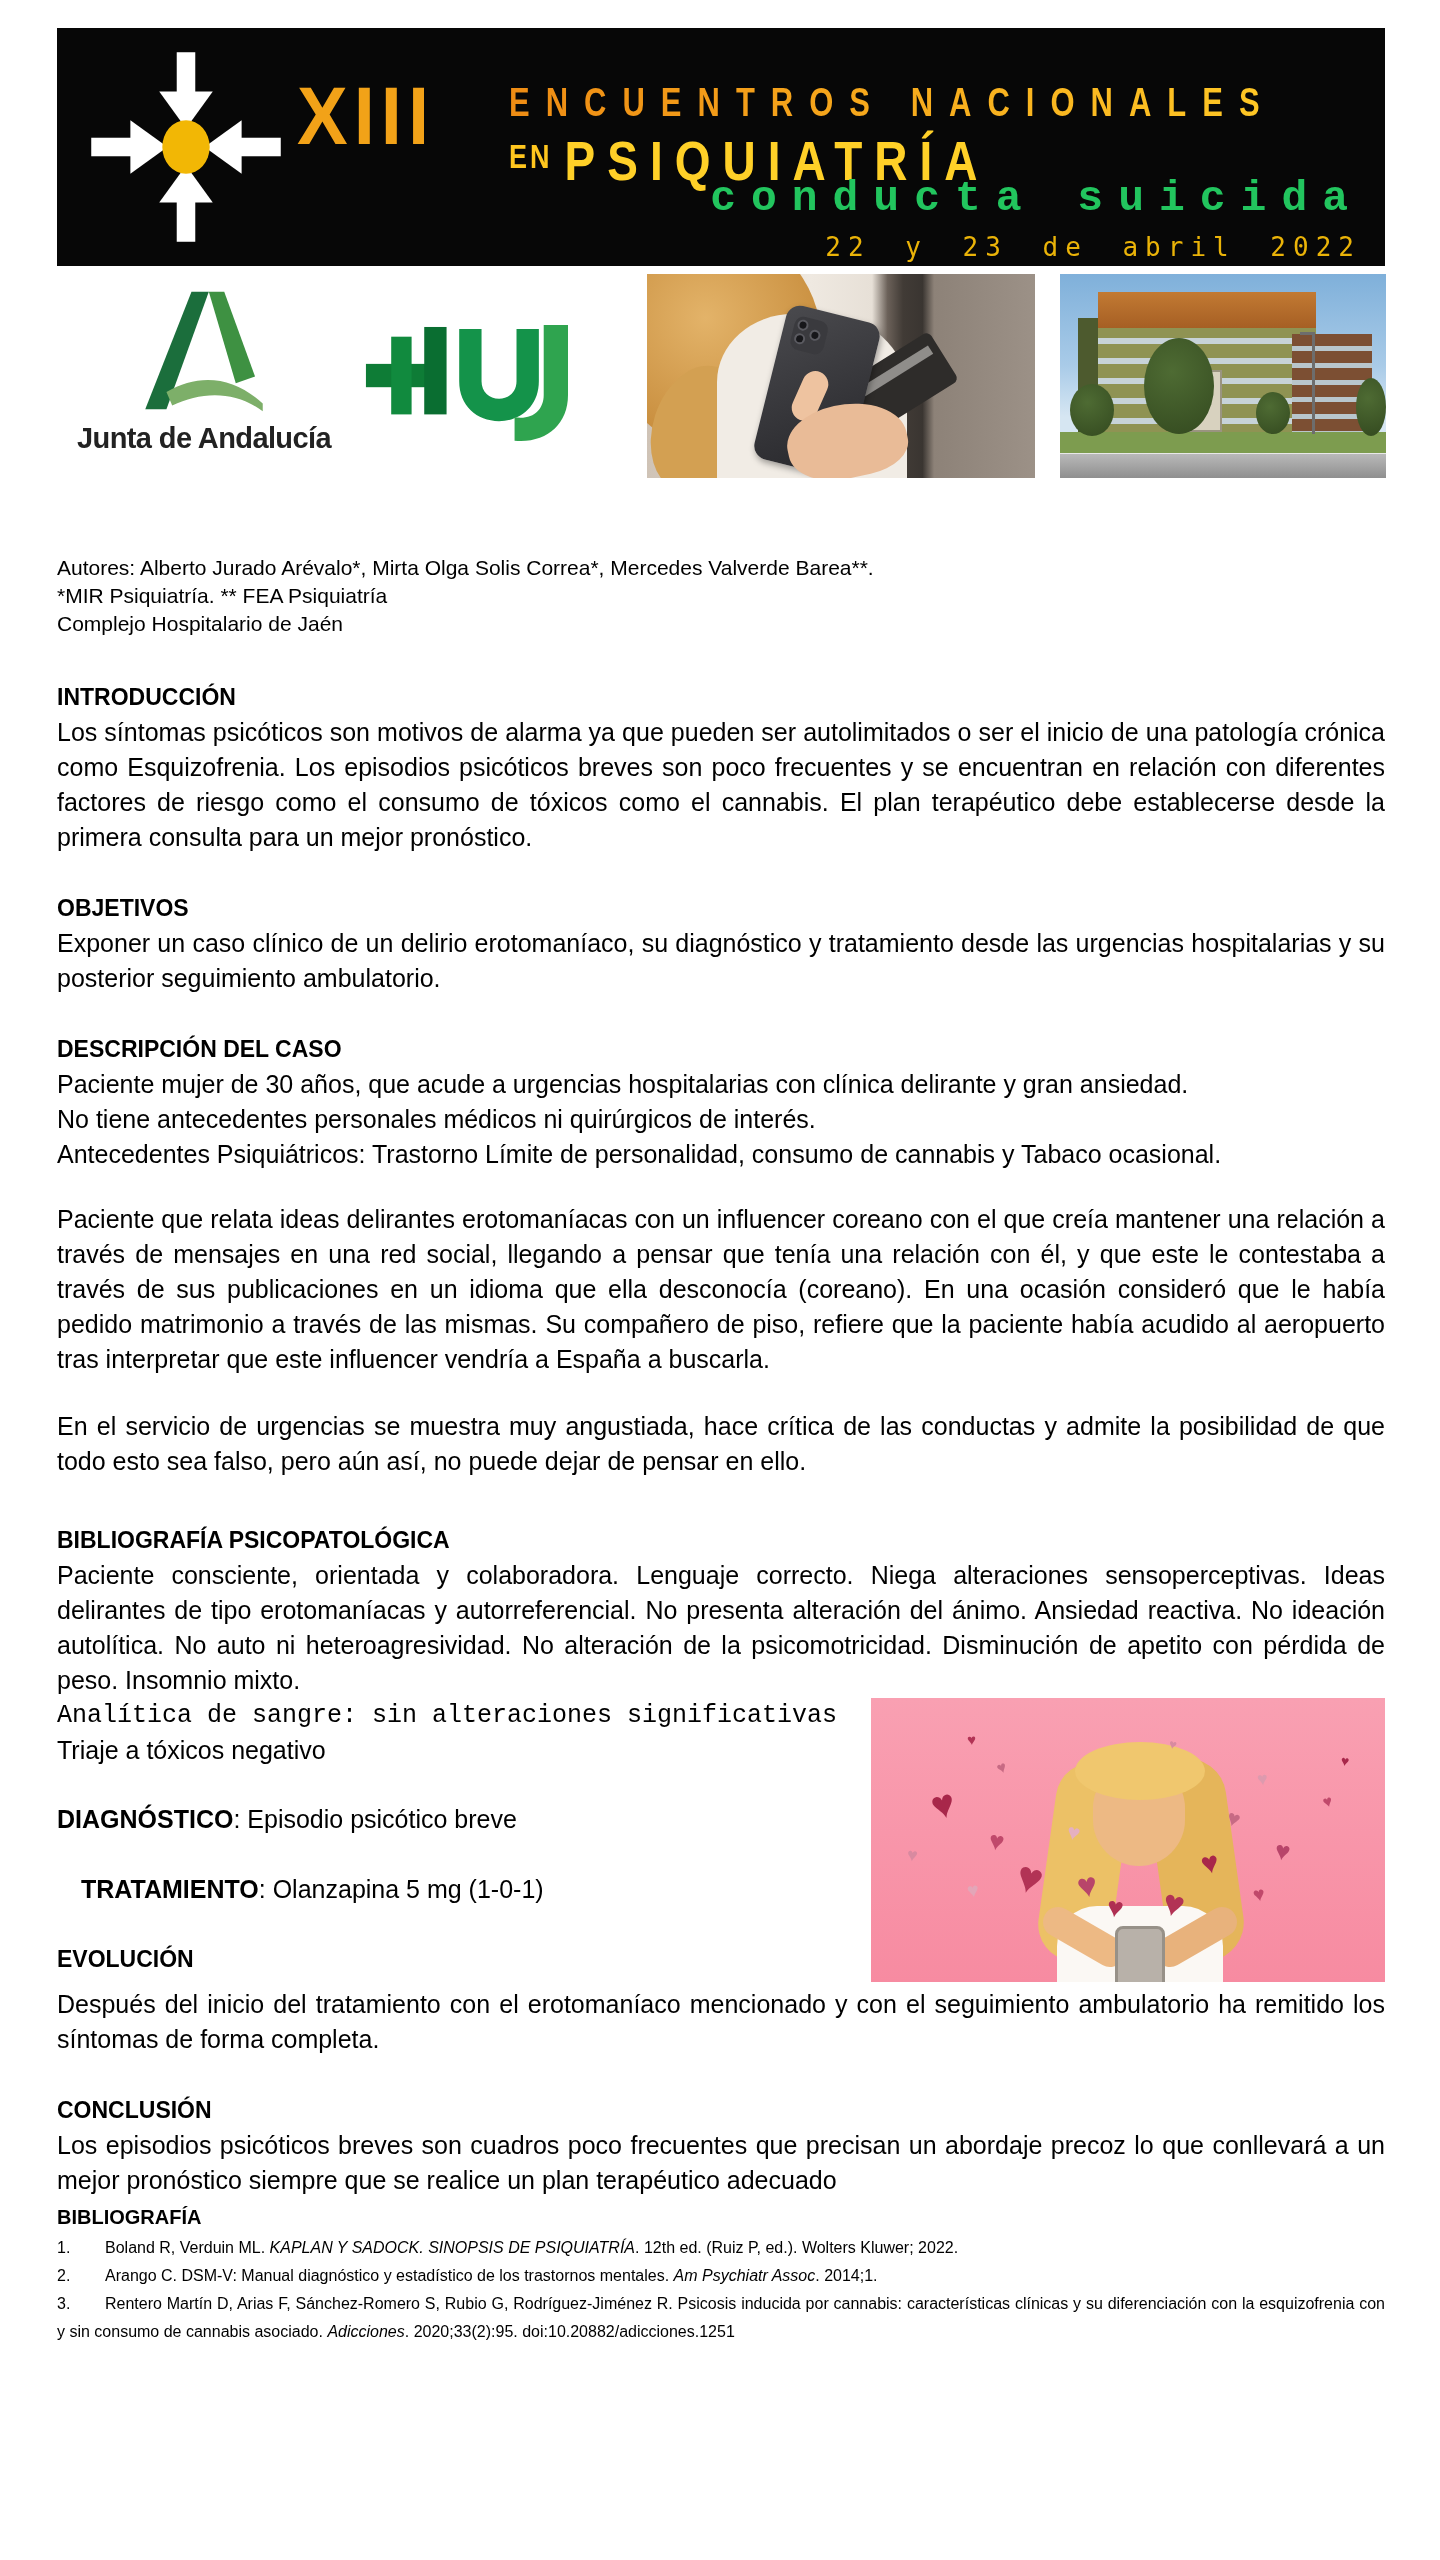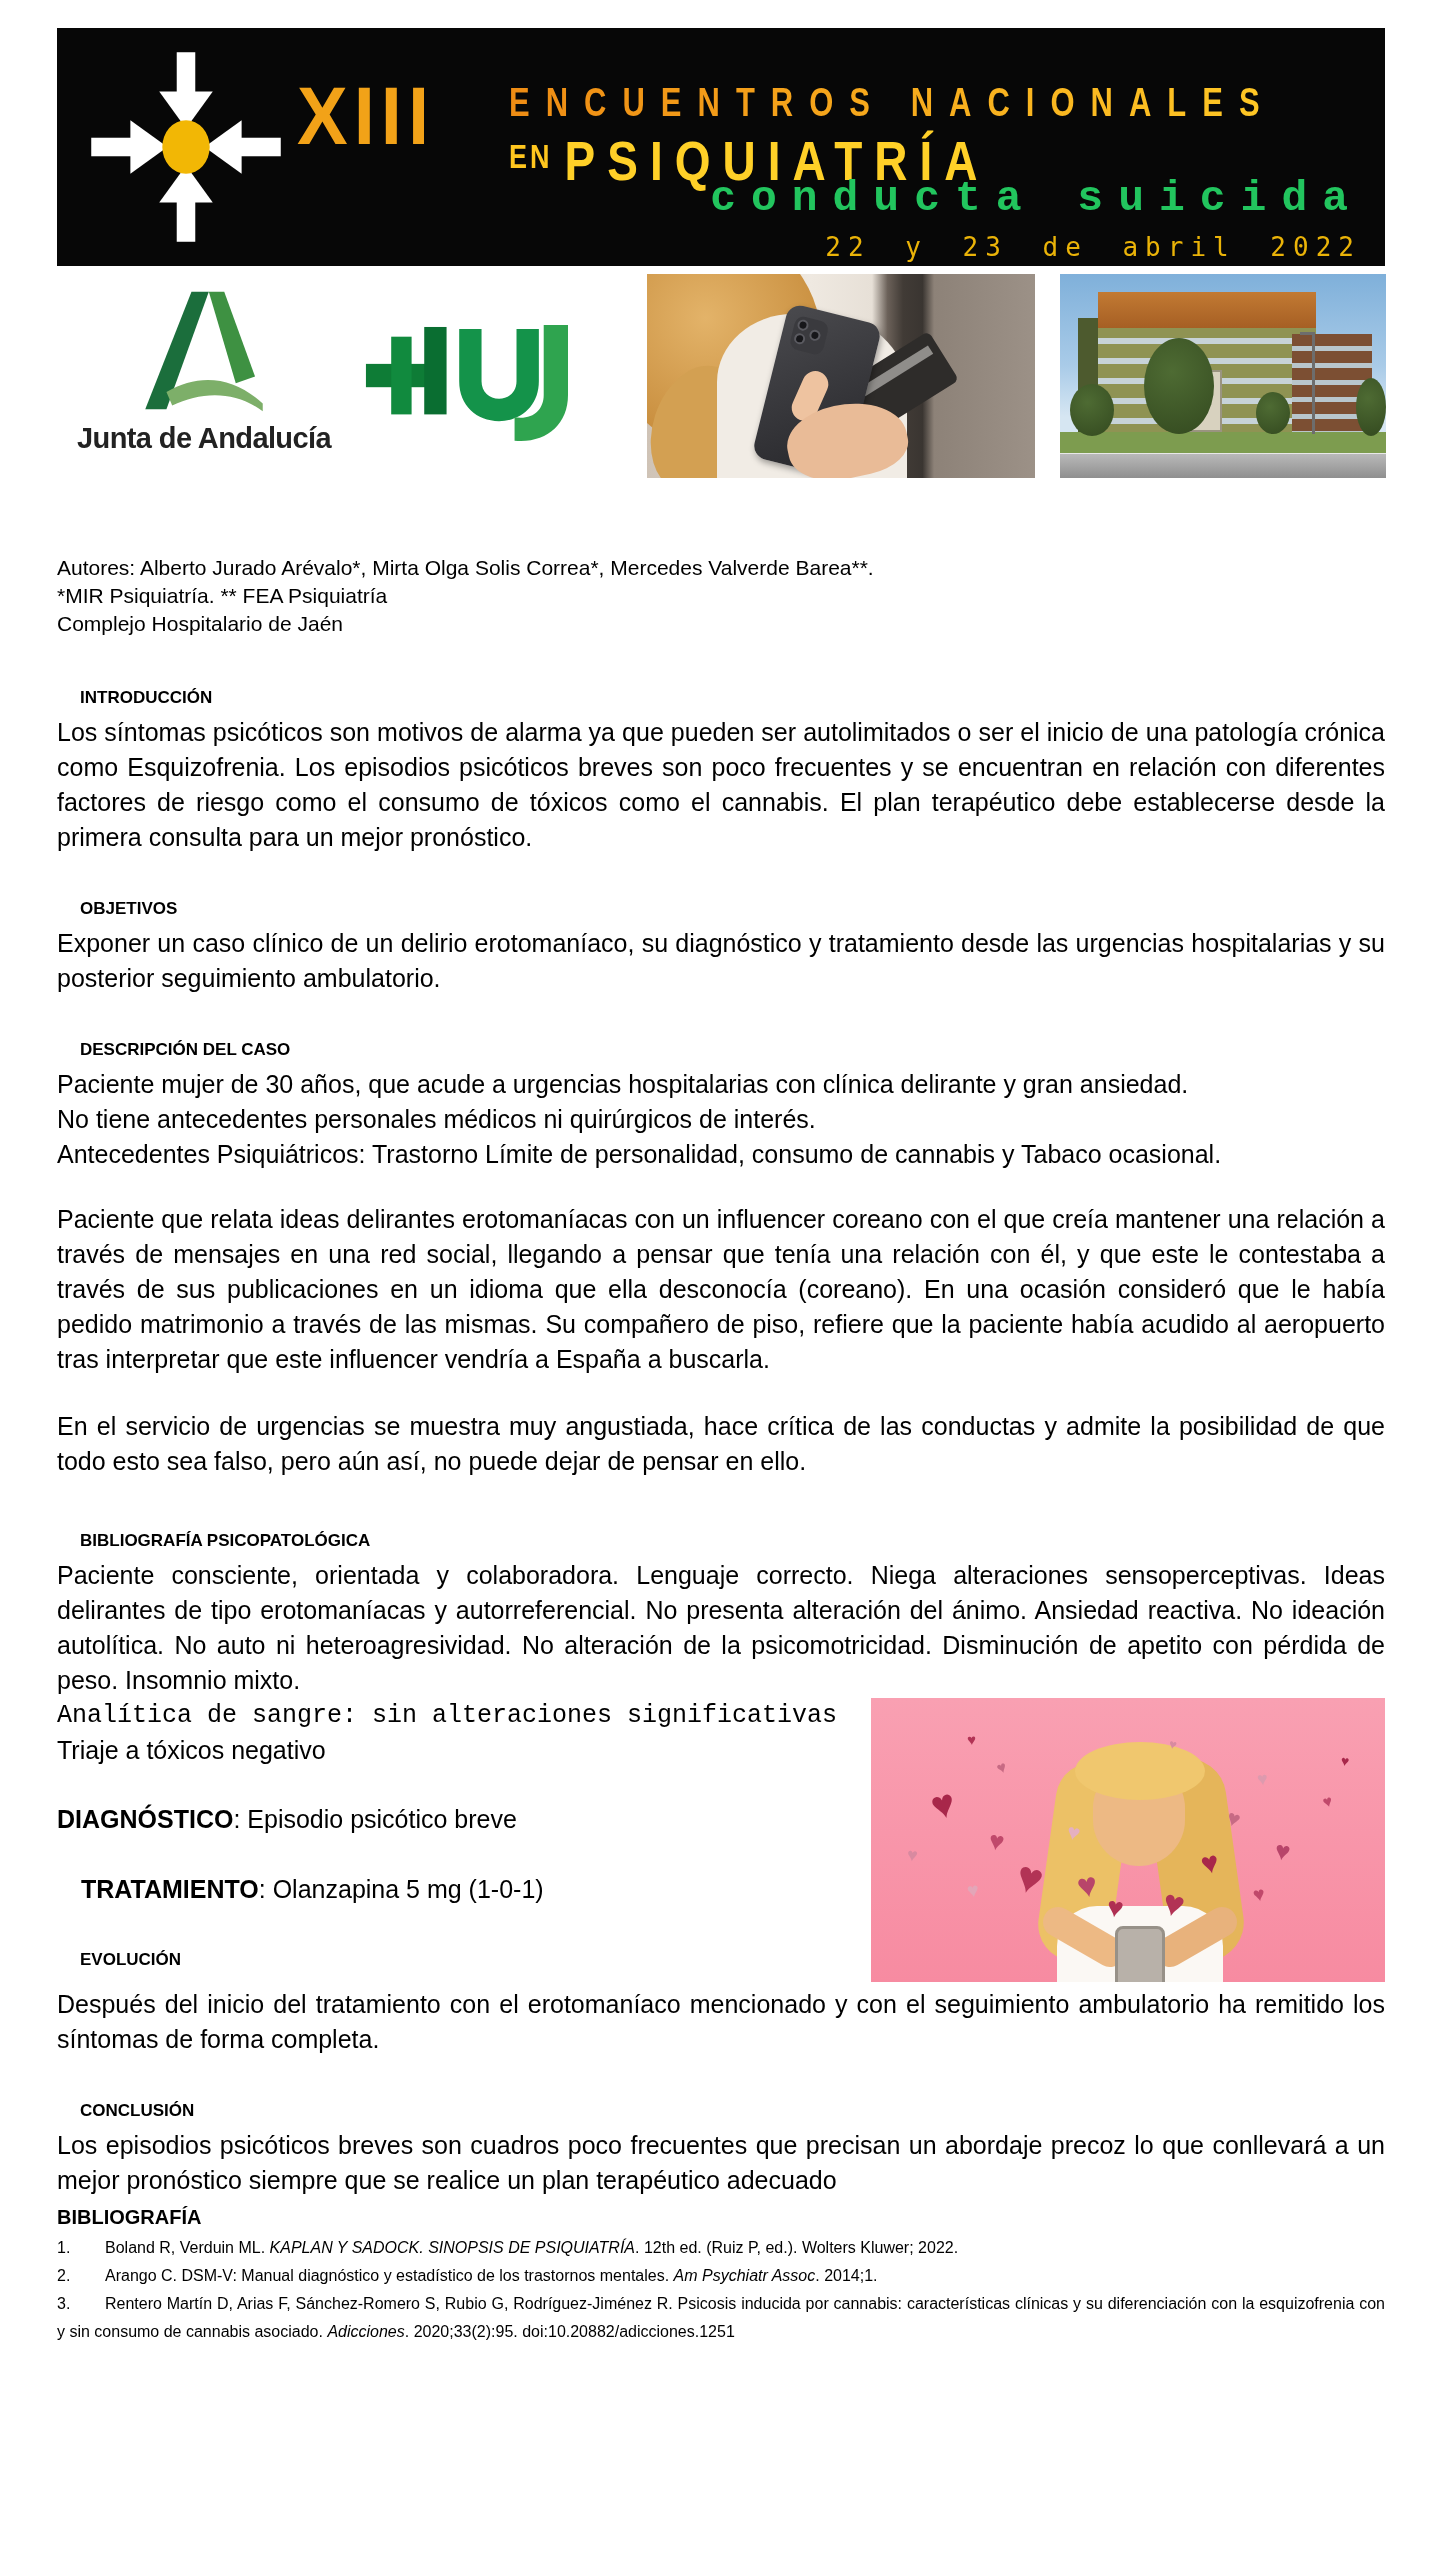--- a/index.html
+++ b/index.html
@@ -61,21 +61,21 @@
   .wm-hairTop { position:absolute; left:204px; top:44px; width:130px; height:58px; border-radius:50%; background:#f0c76e; }
   .wm-shirt { position:absolute; left:186px; top:208px; width:166px; height:80px; border-radius:40px 40px 0 0; background:#fbf8f4; }
   .wm-armL { position:absolute; left:168px; top:224px; width:90px; height:30px; border-radius:16px; background:#edb984; transform:rotate(30deg); }
   .wm-armR { position:absolute; left:280px; top:224px; width:90px; height:30px; border-radius:16px; background:#e8b27c; transform:rotate(-30deg); }
   .wm-phone { position:absolute; left:244px; top:228px; width:50px; height:74px; border-radius:8px; background:#b8b1a9; border:3px solid #979188; }
 
   
   .content { position:absolute; left:57px; top:520px; width:1328px; }
   .title { margin-top:12px; text-align:center; font-size:33px; font-weight:bold; letter-spacing:0.4px; }
   .authors { margin-top:34px; font-size:21px; line-height:28px; }
-  .h { font-size:17px; font-weight:bold; line-height:35px;margin-left:23px; }
+  .h { font-size:23px; font-weight:bold; line-height:35px; }
   .p { font-size:25px; line-height:35px; text-align:justify; }
   .pl { font-size:25px; line-height:35px; }
   .mt-intro { margin-top:42px; } .mt-obj { margin-top:36px; } .mt-desc { margin-top:36px; }
   .mt-p2 { margin-top:30px; } .mt-p3 { margin-top:32px; } .mt-expl { margin-top:44px; }
   .labs-wrap { margin-top:-22px; }
   .labs-wrap .first { margin-top:22px;font-family:Liberation Mono, monospace; }
   .kv { font-size:25px; line-height:35px; }
   .kv .lbl { font-weight:bold; }
   .mt-diag { margin-top:34px; } .mt-trat { margin-top:35px;margin-left:24px; } .mt-evoh { margin-top:35px; }
   .mt-evop { margin-top:10px; } .mt-conc { margin-top:36px; }

